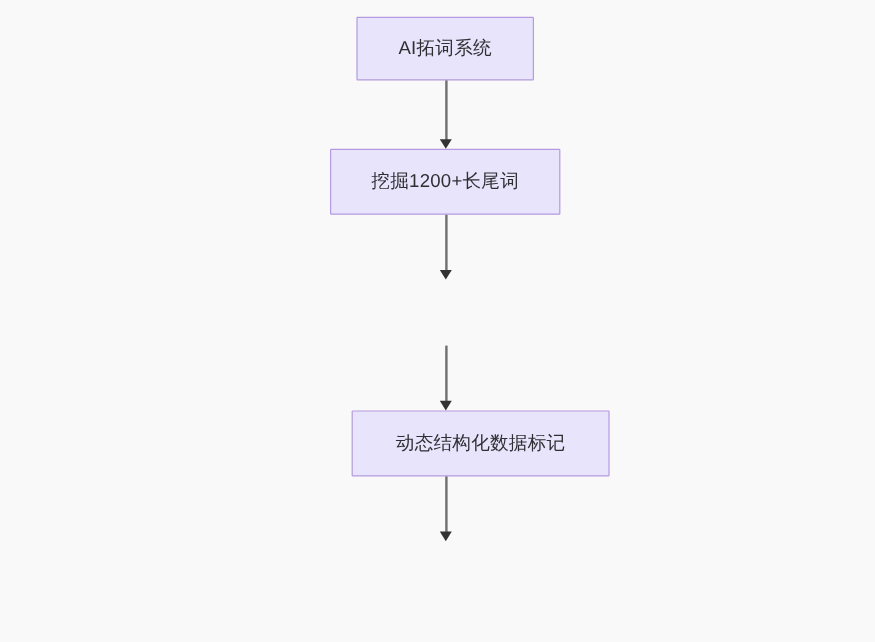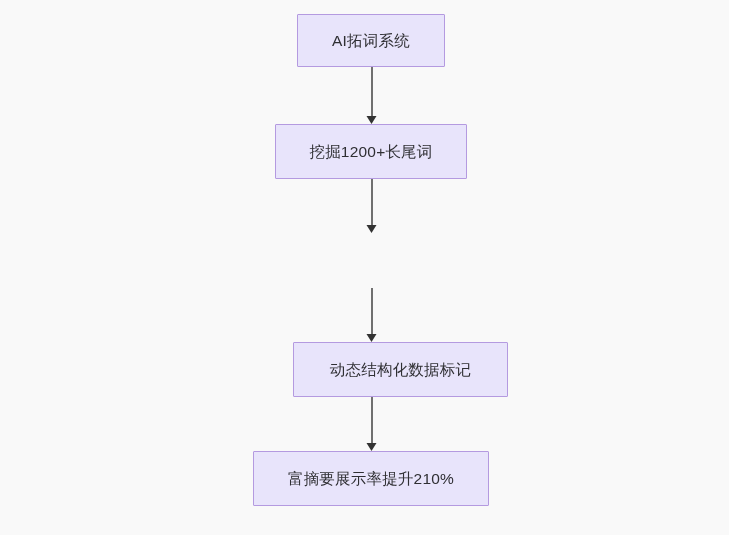--- a/index.html
+++ b/index.html
@@ -70,23 +70,20 @@
 
   <div class="node" id="node-2" style="left: 275px; top: 124px; width: 192px; height: 55px; background: rgb(232, 228, 251); border-color: rgb(180, 154, 224); color: rgb(47, 47, 51);">
     <span class="node-label">挖掘1200+长尾词</span>
   </div>
 
 
   <div class="node" id="node-4" style="left: 264px; top: 342px; width: 215px; height: 55px; background: rgb(232, 228, 251); border-color: rgb(180, 154, 224); color: rgb(47, 47, 51); margin-left: 29px;">
     <span class="node-label">动态结构化数据标记</span>
   </div>
 
-  <div class="node" id="node-5" style="left: 253px; top: 451px; width: 236px; height: 55px; background: rgb(232, 228, 251); border-color: rgb(180, 154, 224); color: rgb(47, 47, 51);">
-    <span class="node-label">富摘要展示率提升210%</span>
-  </div>
 
   <div class="edge" id="edge-1" style="left: 372px; top: 67px; height: 57px;">
     <div class="edge-line" style="height: 50px; background: rgb(112, 112, 112);"></div>
     <div class="edge-arrow" style="top: 49px; border-top-color: rgb(51, 51, 51);"></div>
   </div>
 
   <div class="edge" id="edge-2" style="left: 372px; top: 179px; height: 54px;">
     <div class="edge-line" style="height: 47px; background: rgb(112, 112, 112);"></div>
     <div class="edge-arrow" style="top: 46px; border-top-color: rgb(51, 51, 51);"></div>
   </div>

